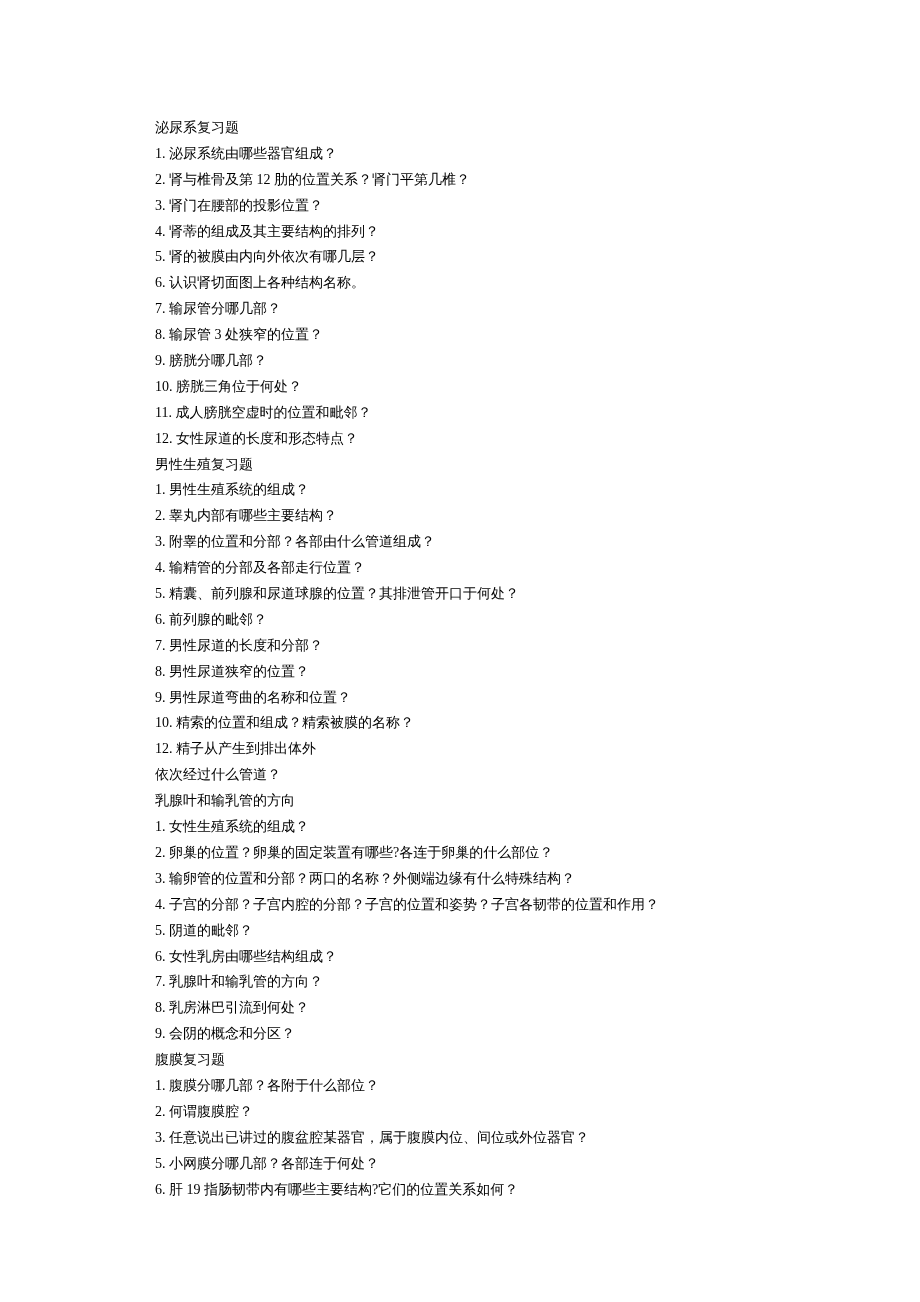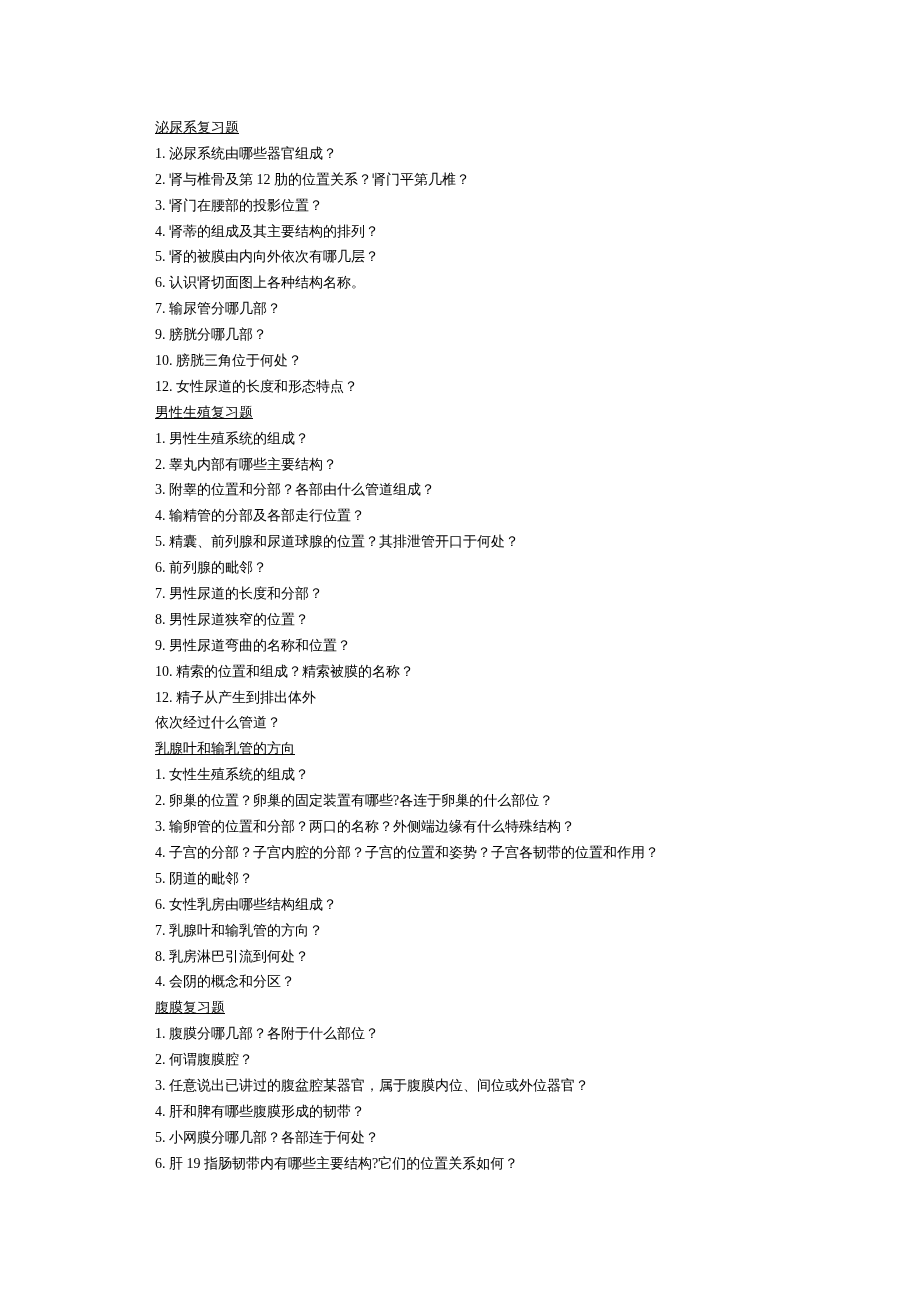--- a/index.html
+++ b/index.html
@@ -15,42 +15,43 @@
       font-size: 14px;
       line-height: 1.85;
       color: #000000;
       padding: 115px 0 0 155px;
     }
     .document {
       width: 620px;
     }
     .heading {
       display: block;
-      text-decoration: underline;
     }
     .item {
       display: block;
     }
   </style>
 </head>
 <body>
 
 <div class="document">
 
   <div>
     <span class="heading">泌尿系复习题</span>
     <span class="item">1. 泌尿系统由哪些器官组成？</span>
     <span class="item">2. 肾与椎骨及第 12 肋的位置关系？肾门平第几椎？</span>
     <span class="item">3. 肾门在腰部的投影位置？</span>
     <span class="item">4. 肾蒂的组成及其主要结构的排列？</span>
     <span class="item">5. 肾的被膜由内向外依次有哪几层？</span>
     <span class="item">6. 认识肾切面图上各种结构名称。</span>
     <span class="item">7. 输尿管分哪几部？</span>
+    <span class="item">8. 输尿管 3 处狭窄的位置？</span>
     <span class="item">9. 膀胱分哪几部？</span>
     <span class="item">10. 膀胱三角位于何处？</span>
+    <span class="item">11. 成人膀胱空虚时的位置和毗邻？</span>
     <span class="item">12. 女性尿道的长度和形态特点？</span>
   </div>
 
   <div>
     <span class="heading">男性生殖复习题</span>
     <span class="item">1. 男性生殖系统的组成？</span>
     <span class="item">2. 睾丸内部有哪些主要结构？</span>
     <span class="item">3. 附睾的位置和分部？各部由什么管道组成？</span>
     <span class="item">4. 输精管的分部及各部走行位置？</span>
     <span class="item">5. 精囊、前列腺和尿道球腺的位置？其排泄管开口于何处？</span>
@@ -66,26 +67,25 @@
   <div>
     <span class="heading">乳腺叶和输乳管的方向</span>
     <span class="item">1. 女性生殖系统的组成？</span>
     <span class="item">2. 卵巢的位置？卵巢的固定装置有哪些?各连于卵巢的什么部位？</span>
     <span class="item">3. 输卵管的位置和分部？两口的名称？外侧端边缘有什么特殊结构？</span>
     <span class="item">4. 子宫的分部？子宫内腔的分部？子宫的位置和姿势？子宫各韧带的位置和作用？</span>
     <span class="item">5. 阴道的毗邻？</span>
     <span class="item">6. 女性乳房由哪些结构组成？</span>
     <span class="item">7. 乳腺叶和输乳管的方向？</span>
     <span class="item">8. 乳房淋巴引流到何处？</span>
-    <span class="item">4. 会阴的概念和分区？</span>
+    <span class="item">9. 会阴的概念和分区？</span>
   </div>
 
   <div>
     <span class="heading">腹膜复习题</span>
     <span class="item">1. 腹膜分哪几部？各附于什么部位？</span>
     <span class="item">2. 何谓腹膜腔？</span>
     <span class="item">3. 任意说出已讲过的腹盆腔某器官，属于腹膜内位、间位或外位器官？</span>
-    <span class="item">4. 肝和脾有哪些腹膜形成的韧带？</span>
     <span class="item">5. 小网膜分哪几部？各部连于何处？</span>
     <span class="item">6. 肝 19 指肠韧带内有哪些主要结构?它们的位置关系如何？</span>
   </div>
 
 </div>
 
 </body></html>

